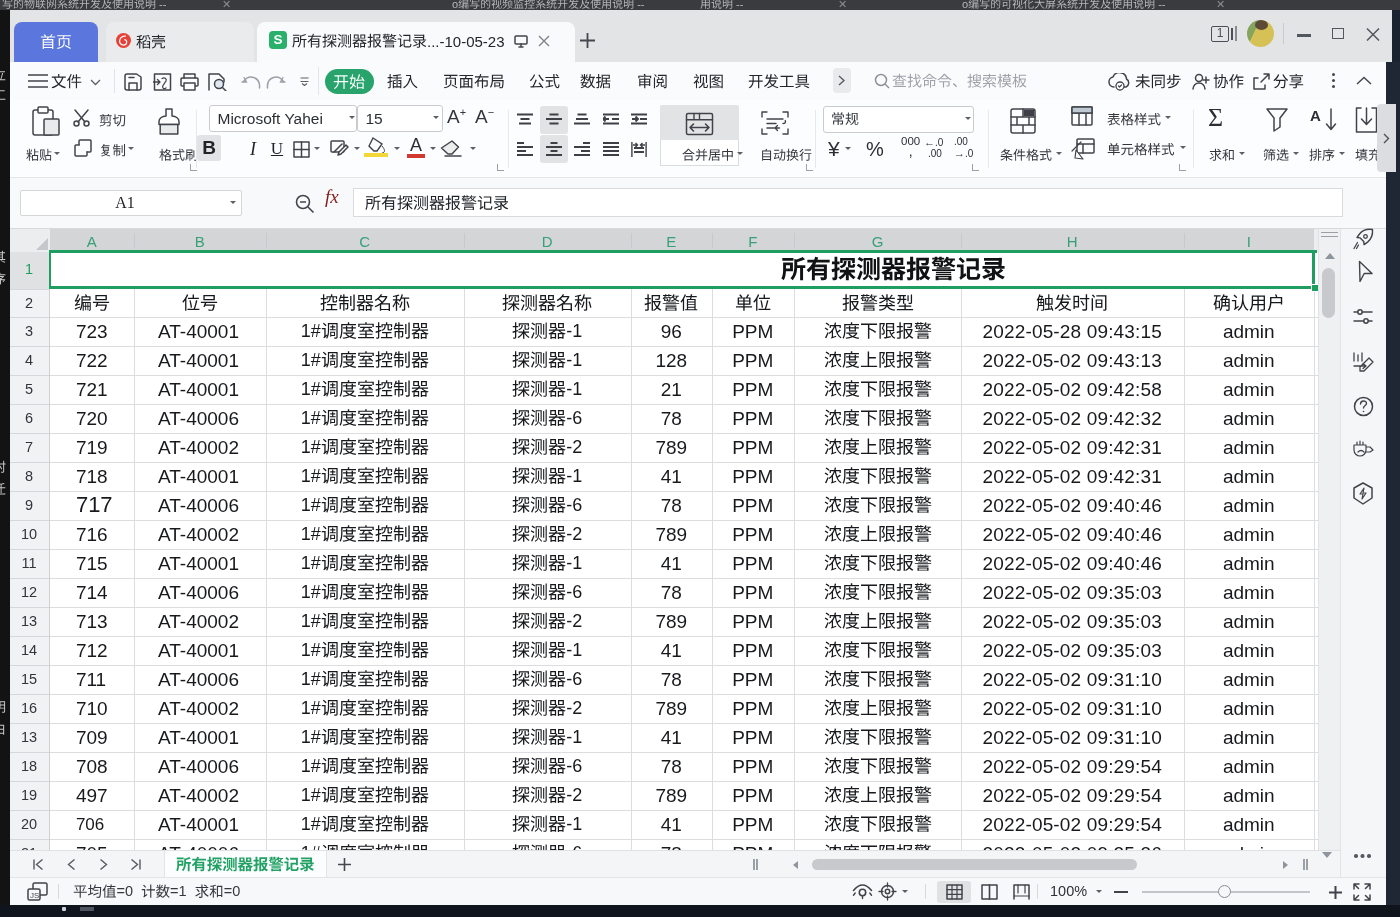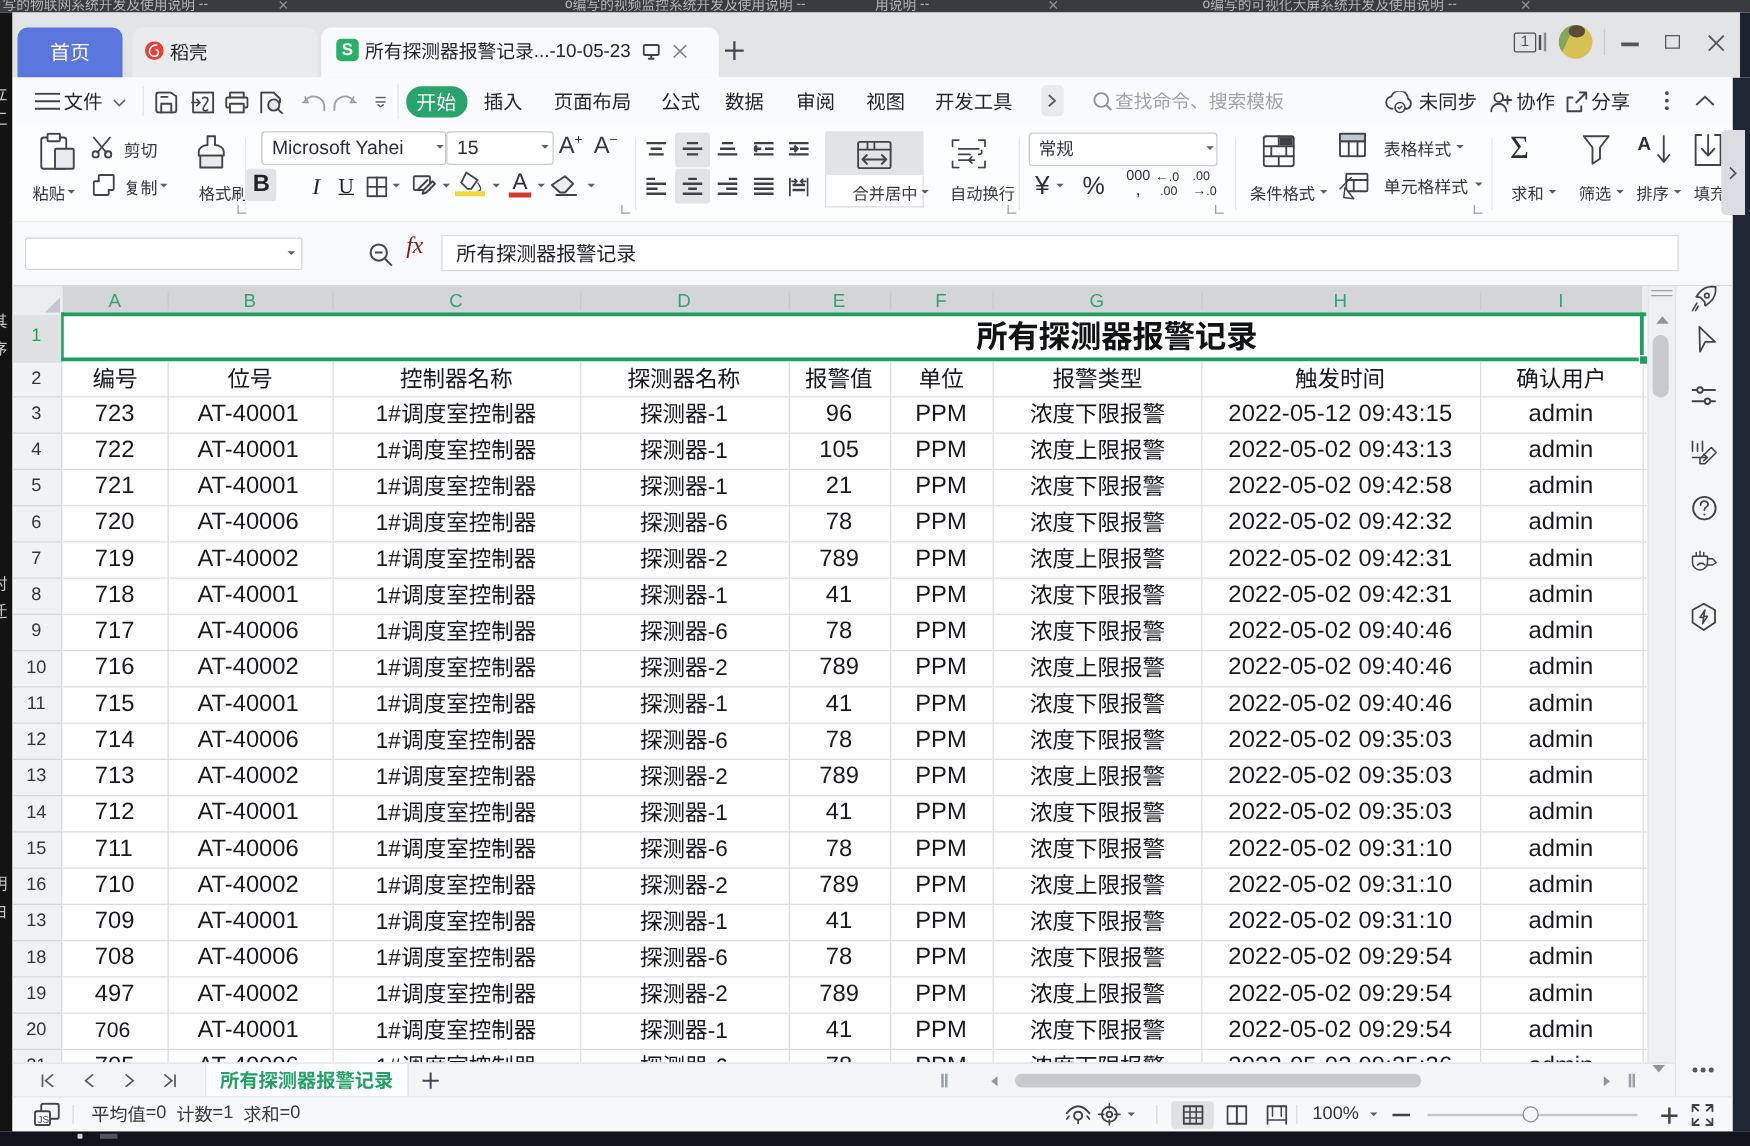--- a/index.html
+++ b/index.html
@@ -682,20 +682,21 @@
         <path d="M1 1l4.5 4.5L1 10" stroke="#4c5158" stroke-width="1.4" fill="none"></path>
       </svg></div>
     <div class="ab" style="left:180px;bottom:6px;width:7px;height:7px;border-left:1.2px solid #9ca0a6;border-bottom:1.2px solid #9ca0a6"></div>
     <div class="ab" style="left:487px;bottom:6px;width:7px;height:7px;border-left:1.2px solid #9ca0a6;border-bottom:1.2px solid #9ca0a6"></div>
     <div class="ab" style="left:796px;bottom:6px;width:7px;height:7px;border-left:1.2px solid #9ca0a6;border-bottom:1.2px solid #9ca0a6"></div>
     <div class="ab" style="left:962px;bottom:6px;width:7px;height:7px;border-left:1.2px solid #9ca0a6;border-bottom:1.2px solid #9ca0a6"></div>
     <div class="ab" style="left:1169px;bottom:6px;width:7px;height:7px;border-left:1.2px solid #9ca0a6;border-bottom:1.2px solid #9ca0a6"></div>
   </div>
 <div class="ab" id="fbar">
     <div class="ab" style="left:10px;top:12px;width:222px;height:26px;background:#fff;border:1px solid #d5d6d8;border-radius:2px"></div>
+    <div class="ab" style="left:10px;top:12px;width:210px;height:26px;text-align:center;font:16px 'Liberation Serif',serif;line-height:25px;color:#23262b">A1</div>
     <i class="dar" style="left:220px;top:24px"></i>
     <svg class="ab" style="left:285px;top:16px" width="20" height="20" viewBox="0 0 20 20">
       <circle cx="8" cy="8" r="6.5" stroke="#43474d" stroke-width="1.6" fill="none"></circle>
       <path d="M5 8h6M13 13l5.5 5.5" stroke="#43474d" stroke-width="1.6"></path>
     </svg>
     <div class="ab" style="left:315px;top:8px;font:italic 19px 'Liberation Serif',serif;color:#7f1d1d">fx</div>
     <div class="ab" style="left:343px;top:10px;width:990px;height:29px;background:#fff;border:1px solid #d9dadb"></div>
     <svg class="ab" style="left:355.0px;top:9.0px;overflow:visible" width="144" height="32" fill="#212429">
       <use href="#u6240" transform="translate(0.0,21.7) scale(0.01600,-0.01600)"></use>
       <use href="#u6709" transform="translate(16.0,21.7) scale(0.01600,-0.01600)"></use>
@@ -874,40 +875,40 @@
 <span class="ab lt " style="left:610.7px;top:79.0px;font-size:19px;font-weight:400;color:#17191c;">96</span>
 <span class="ab lt " style="left:682.2px;top:79.0px;font-size:19px;font-weight:400;color:#17191c;">PPM</span>
 <svg class="ab" style="left:773.5px;top:61.0px;overflow:visible" width="108" height="36" fill="#17191c">
       <use href="#u6d53" transform="translate(0.0,24.4) scale(0.01800,-0.01800)"></use>
       <use href="#u5ea6" transform="translate(18.0,24.4) scale(0.01800,-0.01800)"></use>
       <use href="#u4e0b" transform="translate(36.0,24.4) scale(0.01800,-0.01800)"></use>
       <use href="#u9650" transform="translate(54.0,24.4) scale(0.01800,-0.01800)"></use>
       <use href="#u62a5" transform="translate(72.0,24.4) scale(0.01800,-0.01800)"></use>
       <use href="#u8b66" transform="translate(90.0,24.4) scale(0.01800,-0.01800)"></use>
     </svg>
-<span class="ab lt " style="left:932.6px;top:79.0px;font-size:19px;font-weight:400;color:#17191c;letter-spacing:0.15px;">2022-05-12 09:43:15</span>
+<span class="ab lt " style="left:932.6px;top:79.0px;font-size:19px;font-weight:400;color:#17191c;letter-spacing:0.15px;">2022-05-28 09:43:15</span>
 <span class="ab lt " style="left:1172.9px;top:79.0px;font-size:19px;font-weight:400;color:#17191c;">admin</span>
 <span class="ab lt " style="left:25.9px;top:108.0px;font-size:19px;font-weight:400;color:#17191c;">722</span>
 <span class="ab lt " style="left:108.0px;top:108.0px;font-size:19px;font-weight:400;color:#17191c;">AT-40001</span>
 <span class="ab lt " style="left:250.7px;top:108.0px;font-size:18px;font-weight:400;color:#17191c;">1#</span>
     <svg class="ab" style="left:250.7px;top:90.0px;overflow:visible" width="128" height="36" fill="#17191c">
       <use href="#u8c03" transform="translate(20.0,24.4) scale(0.01800,-0.01800)"></use>
       <use href="#u5ea6" transform="translate(38.0,24.4) scale(0.01800,-0.01800)"></use>
       <use href="#u5ba4" transform="translate(56.0,24.4) scale(0.01800,-0.01800)"></use>
       <use href="#u63a7" transform="translate(74.0,24.4) scale(0.01800,-0.01800)"></use>
       <use href="#u5236" transform="translate(92.0,24.4) scale(0.01800,-0.01800)"></use>
       <use href="#u5668" transform="translate(110.0,24.4) scale(0.01800,-0.01800)"></use>
     </svg>
 <svg class="ab" style="left:462.2px;top:90.0px;overflow:visible" width="70" height="36" fill="#17191c">
       <use href="#u63a2" transform="translate(0.0,24.4) scale(0.01800,-0.01800)"></use>
       <use href="#u6d4b" transform="translate(18.0,24.4) scale(0.01800,-0.01800)"></use>
       <use href="#u5668" transform="translate(36.0,24.4) scale(0.01800,-0.01800)"></use>
     </svg>
     <span class="ab lt " style="left:516.2px;top:108.0px;font-size:18px;font-weight:400;color:#17191c;">-1</span>
-<span class="ab lt " style="left:605.4px;top:108.0px;font-size:19px;font-weight:400;color:#17191c;">105</span>
+<span class="ab lt " style="left:605.4px;top:108.0px;font-size:19px;font-weight:400;color:#17191c;">128</span>
 <span class="ab lt " style="left:682.2px;top:108.0px;font-size:19px;font-weight:400;color:#17191c;">PPM</span>
 <svg class="ab" style="left:773.5px;top:90.0px;overflow:visible" width="108" height="36" fill="#17191c">
       <use href="#u6d53" transform="translate(0.0,24.4) scale(0.01800,-0.01800)"></use>
       <use href="#u5ea6" transform="translate(18.0,24.4) scale(0.01800,-0.01800)"></use>
       <use href="#u4e0a" transform="translate(36.0,24.4) scale(0.01800,-0.01800)"></use>
       <use href="#u9650" transform="translate(54.0,24.4) scale(0.01800,-0.01800)"></use>
       <use href="#u62a5" transform="translate(72.0,24.4) scale(0.01800,-0.01800)"></use>
       <use href="#u8b66" transform="translate(90.0,24.4) scale(0.01800,-0.01800)"></use>
     </svg>
 <span class="ab lt " style="left:932.6px;top:108.0px;font-size:19px;font-weight:400;color:#17191c;letter-spacing:0.15px;">2022-05-02 09:43:13</span>
@@ -1021,21 +1022,21 @@
 <svg class="ab" style="left:773.5px;top:206.0px;overflow:visible" width="108" height="36" fill="#17191c">
       <use href="#u6d53" transform="translate(0.0,24.4) scale(0.01800,-0.01800)"></use>
       <use href="#u5ea6" transform="translate(18.0,24.4) scale(0.01800,-0.01800)"></use>
       <use href="#u4e0b" transform="translate(36.0,24.4) scale(0.01800,-0.01800)"></use>
       <use href="#u9650" transform="translate(54.0,24.4) scale(0.01800,-0.01800)"></use>
       <use href="#u62a5" transform="translate(72.0,24.4) scale(0.01800,-0.01800)"></use>
       <use href="#u8b66" transform="translate(90.0,24.4) scale(0.01800,-0.01800)"></use>
     </svg>
 <span class="ab lt " style="left:932.6px;top:224.0px;font-size:19px;font-weight:400;color:#17191c;letter-spacing:0.15px;">2022-05-02 09:42:31</span>
 <span class="ab lt " style="left:1172.9px;top:224.0px;font-size:19px;font-weight:400;color:#17191c;">admin</span>
-<span class="ab lt " style="left:25.9px;top:253.0px;font-size:19px;font-weight:400;color:#17191c;">717</span>
+<span class="ab lt " style="left:25.9px;top:253.0px;font-size:22px;font-weight:400;color:#17191c;">717</span>
 <span class="ab lt " style="left:108.0px;top:253.0px;font-size:19px;font-weight:400;color:#17191c;">AT-40006</span>
 <span class="ab lt " style="left:250.7px;top:253.0px;font-size:18px;font-weight:400;color:#17191c;">1#</span>
     <svg class="ab" style="left:250.7px;top:235.0px;overflow:visible" width="128" height="36" fill="#17191c">
       <use href="#u8c03" transform="translate(20.0,24.4) scale(0.01800,-0.01800)"></use>
       <use href="#u5ea6" transform="translate(38.0,24.4) scale(0.01800,-0.01800)"></use>
       <use href="#u5ba4" transform="translate(56.0,24.4) scale(0.01800,-0.01800)"></use>
       <use href="#u63a7" transform="translate(74.0,24.4) scale(0.01800,-0.01800)"></use>
       <use href="#u5236" transform="translate(92.0,24.4) scale(0.01800,-0.01800)"></use>
       <use href="#u5668" transform="translate(110.0,24.4) scale(0.01800,-0.01800)"></use>
     </svg>

